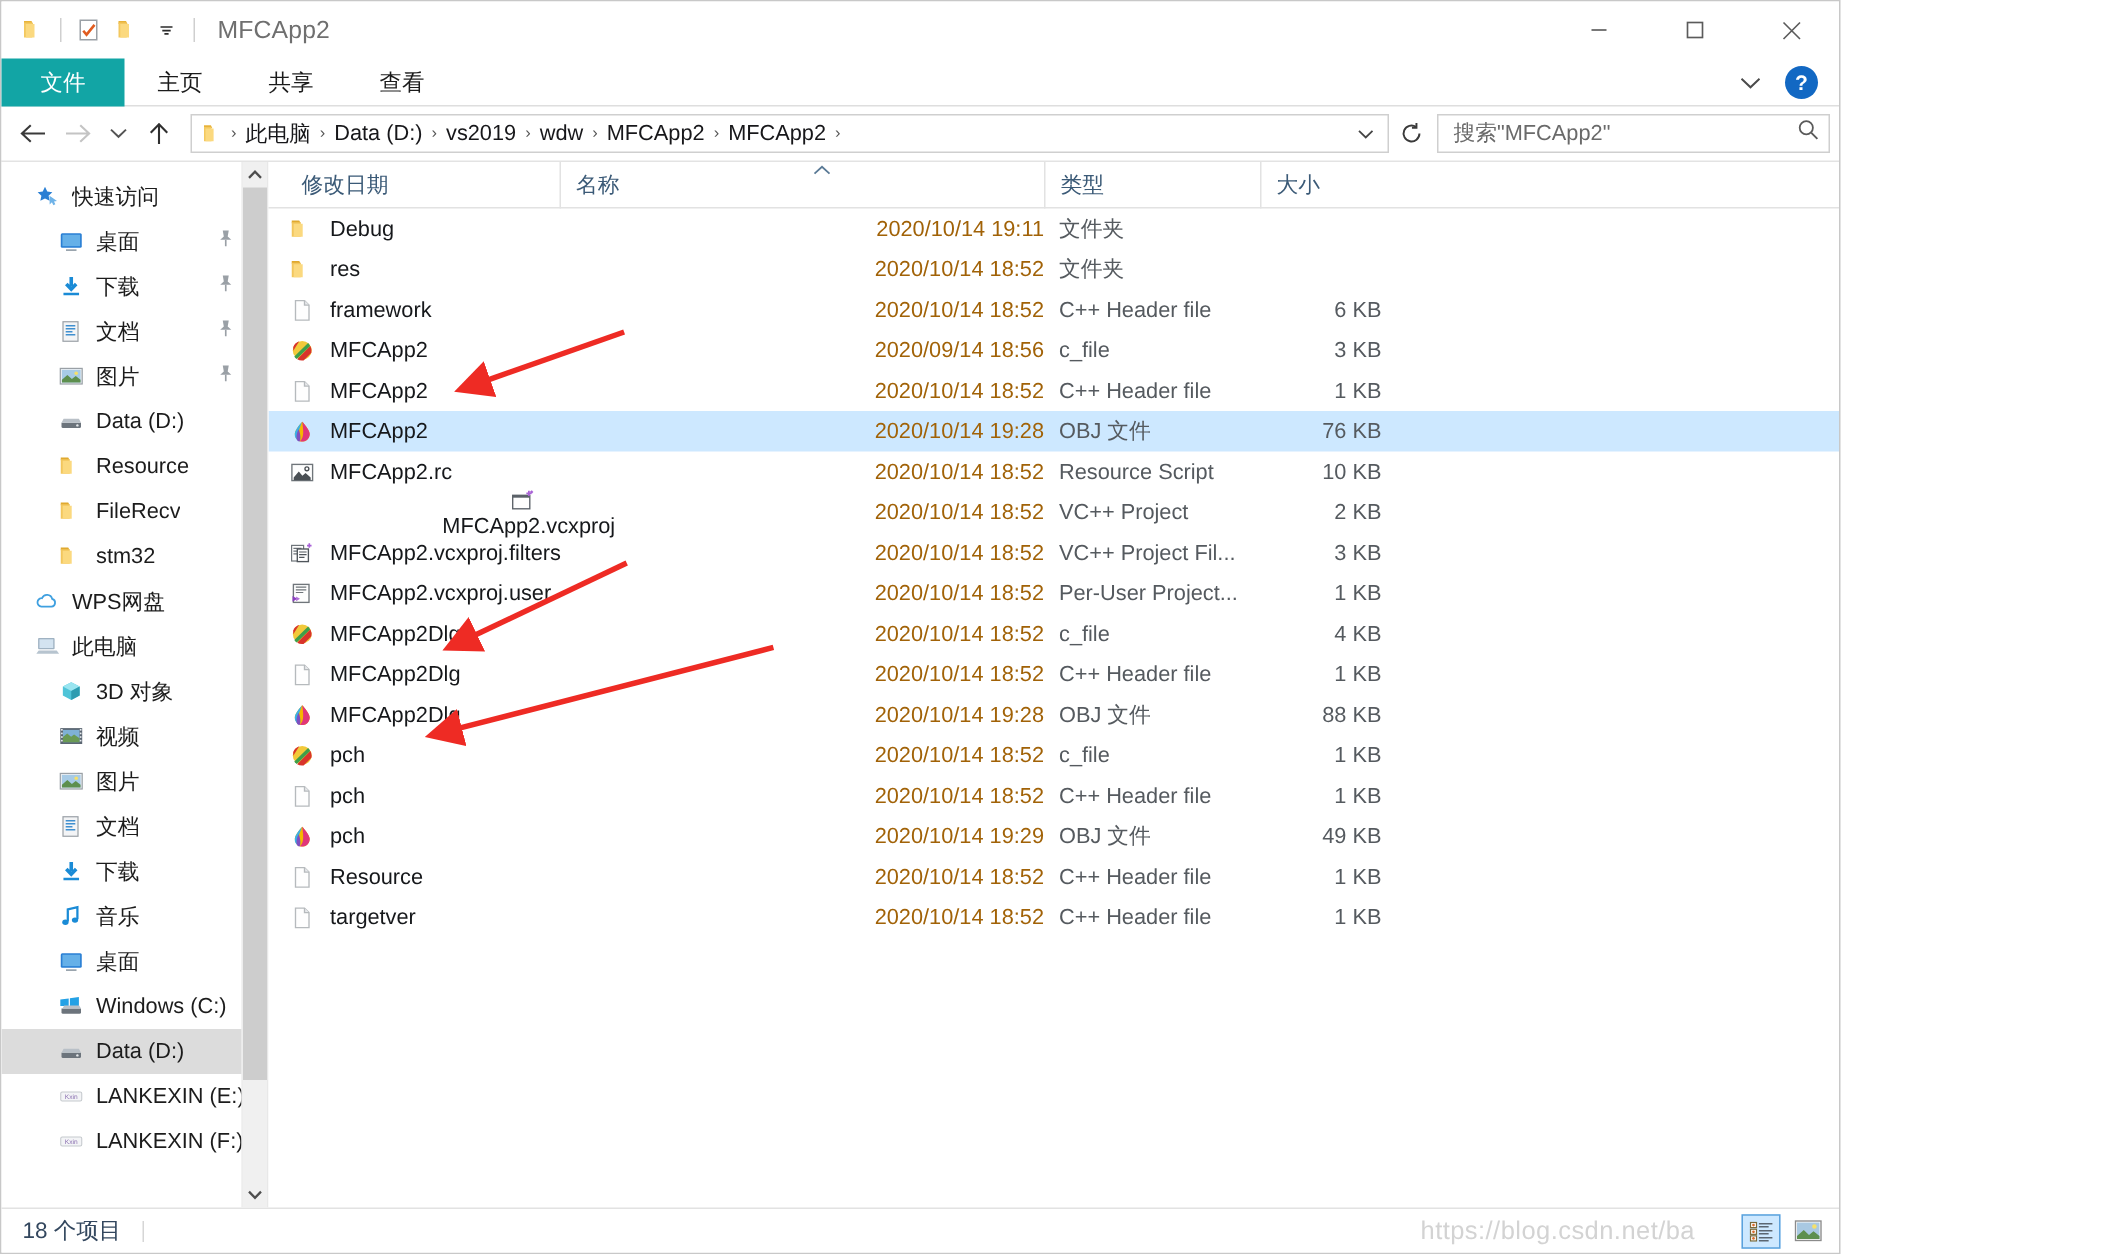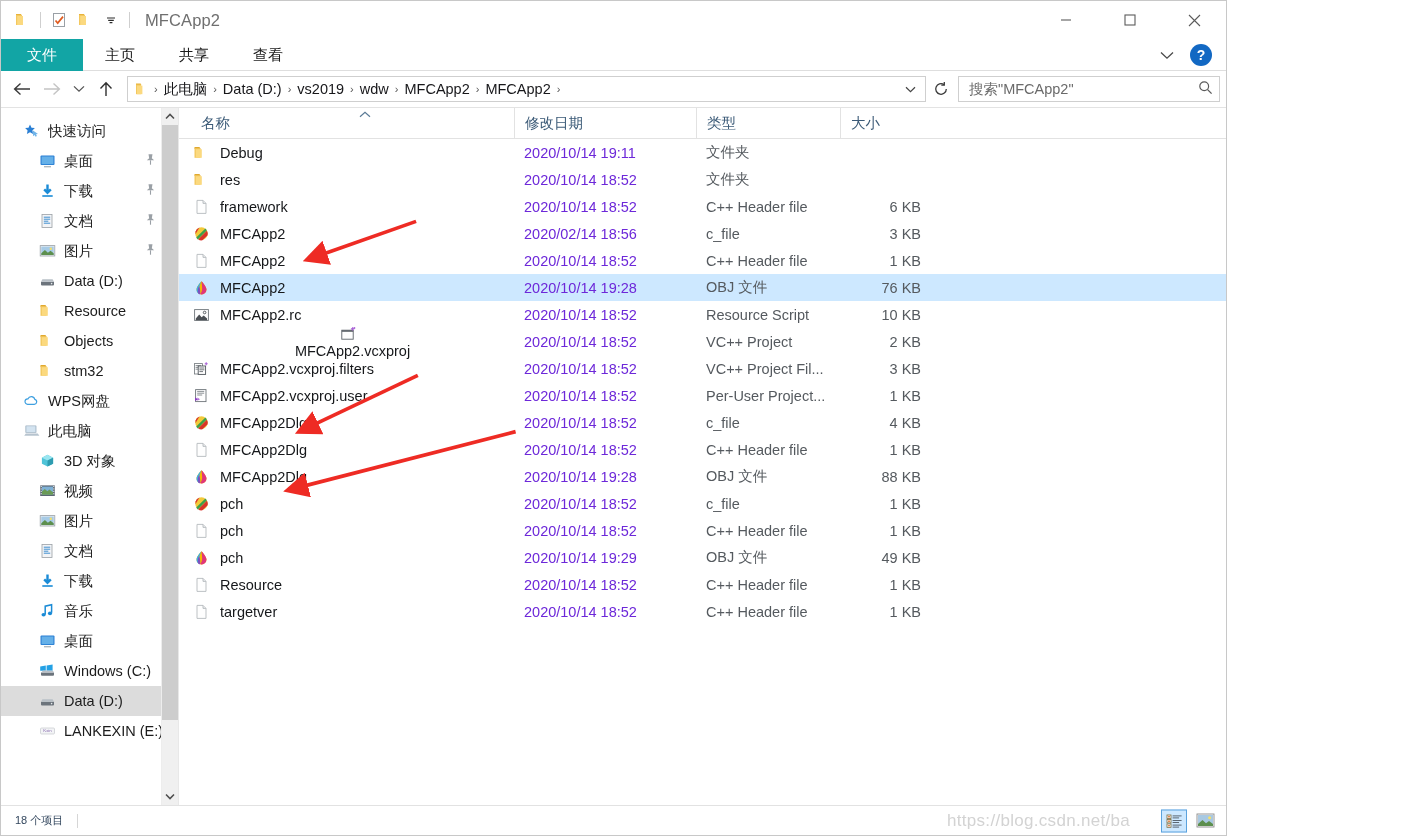--- a/index.html
+++ b/index.html
@@ -209,33 +209,33 @@
   }
   .row.selected { background: #cde8ff; }
   .cell-name {
     display: flex; align-items: center; min-width: 0;
   }
   .fic {
     width: 20px; height: 18px; margin-right: 9px;
     display: flex; align-items: center; justify-content: center;
     flex: 0 0 auto;
   }
-  .cell-date { color: #6d28d9; padding-left: 10px; }
+  .cell-date { color: #a16207; padding-left: 10px; text-align: right; }
   .cell-type { color: #555a5f; padding-left: 10px; }
   .cell-size { color: #555a5f; text-align: right; padding-right: 15px; }
 
   
   .statusbar {
     height: 30px; min-height: 30px;
     background: #ffffff;
     border-top: 1px solid #e2e2e2;
     display: flex; align-items: center;
     padding-left: 14px; position: relative;
   }
-  .status-text { font-size: 11px; color: #33475e; }
+  .status-text { font-size: 15px; color: #33475e; }
   .status-sep { width: 1px; height: 14px; background: #d6d6d6; margin-left: 14px; }
   .watermark {
     position: absolute; right: 96px; top: 50%;
     transform: translateY(-50%);
     font-size: 17px; color: #d3d3d3; letter-spacing: .3px;
     white-space: nowrap;
   }
   .viewbtns {
     position: absolute; right: 8px; top: 50%;
     transform: translateY(-50%);
@@ -481,21 +481,21 @@
             <span class="sb-label">Resource</span>
           </div>
           <div class="sb-item indent1">
             <span class="sb-ic">
               <svg width="17" height="16" viewBox="0 0 17 16">
                 <path d="M1.5 2h5l1 1.9h-6z" fill="#e0a92f"></path>
                 <path d="M1.5 3.2h6v9.6h-6z" fill="#f2c65d"></path>
                 <path d="M2.8 4.2h6v8.6h-6z" fill="#fbd97f"></path>
               </svg>
             </span>
-            <span class="sb-label">Objects</span>
+            <span class="sb-label">FileRecv</span>
           </div>
           <div class="sb-item indent1">
             <span class="sb-ic">
               <svg width="17" height="16" viewBox="0 0 17 16">
                 <path d="M1.5 2h5l1 1.9h-6z" fill="#e0a92f"></path>
                 <path d="M1.5 3.2h6v9.6h-6z" fill="#f2c65d"></path>
                 <path d="M2.8 4.2h6v8.6h-6z" fill="#fbd97f"></path>
               </svg>
             </span>
             <span class="sb-label">stm32</span>
@@ -620,47 +620,56 @@
           </div>
           <div class="sb-item indent1">
             <span class="sb-ic">
               <svg width="17" height="16" viewBox="0 0 17 16">
                 <rect x="1.5" y="5" width="14" height="6" rx="1" fill="#f3f4f6" stroke="#c5c9cd" stroke-width=".7"></rect>
                 <text x="8.5" y="9.4" font-size="4.4" fill="#8a6fb0" text-anchor="middle" font-family="sans-serif">Kxin</text>
               </svg>
             </span>
             <span class="sb-label">LANKEXIN (E:)</span>
           </div>
+          <div class="sb-item indent1">
+            <span class="sb-ic">
+              <svg width="17" height="16" viewBox="0 0 17 16">
+                <rect x="1.5" y="5" width="14" height="6" rx="1" fill="#f3f4f6" stroke="#c5c9cd" stroke-width=".7"></rect>
+                <text x="8.5" y="9.4" font-size="4.4" fill="#8a6fb0" text-anchor="middle" font-family="sans-serif">Kxin</text>
+              </svg>
+            </span>
+            <span class="sb-label">LANKEXIN (F:)</span>
+          </div>
         </div>
       <div class="sb-scrollbar">
         <div class="sb-arrow">
           <svg width="10" height="7" viewBox="0 0 10 7">
               <path d="M1 5.6L5 1.4l4 4.2" stroke="#4e4e4e" stroke-width="1.5" fill="none"></path>
             </svg>
         </div>
         <div class="sb-thumb"></div>
         <div class="sb-arrow" style="position:absolute;bottom:0;">
           <svg width="10" height="7" viewBox="0 0 10 7">
               <path d="M1 1.4L5 5.6 9 1.4" stroke="#4e4e4e" stroke-width="1.5" fill="none"></path>
             </svg>
         </div>
       </div>
     </div>
 
     <div class="filepane">
       <div class="colheaders">
+        <div class="colh" style="width:182px;">修改日期</div>
         <div class="colh" style="width:323px;">
           <span>名称</span>
           <span class="sortmark">
             <svg width="12" height="7" viewBox="0 0 12 7">
                 <path d="M1 5.8L6 1.2l5 4.6" stroke="#5a7a96" stroke-width="1.2" fill="none"></path>
               </svg>
           </span>
         </div>
-        <div class="colh" style="width:182px;">修改日期</div>
         <div class="colh" style="width:144px;">类型</div>
         <div class="colh" style="width:96px;">大小</div>
       </div>
 
       <div class="rows" id="file-rows">
           <div class="row">
             <span class="cell-name" style="width:323px;">
               <span class="fic">
                 <svg width="17" height="16" viewBox="0 0 17 16">
                   <path d="M1.5 2h5l1 1.9h-6z" fill="#e0a92f"></path>
@@ -708,21 +717,21 @@
               <span class="fic">
                 <svg width="17" height="16" viewBox="0 0 17 16">
                   <circle cx="8.5" cy="7.6" r="6.3" fill="#f2c93a"></circle>
                   <path d="M3.2 11.6L12.4 2.6a6.3 6.3 0 0 1 1.4 2L4.8 13.4a6.3 6.3 0 0 1-1.6-1.8z" fill="#3f9f4a"></path>
                   <path d="M5.1 13.5L13.9 4.7a6.3 6.3 0 0 1 .7 4.5l-5.2 5.1a6.3 6.3 0 0 1-4.3-.8z" fill="#d8342b"></path>
                   <path d="M2.5 5.4a6.3 6.3 0 0 1 4-3.9l-4 6.4z" fill="#d8342b"></path>
                 </svg>
               </span>
               <span>MFCApp2</span>
             </span>
-            <span class="cell-date" style="width:182px;">2020/02/14 18:56</span>
+            <span class="cell-date" style="width:182px;">2020/09/14 18:56</span>
             <span class="cell-type" style="width:144px;">c_file</span>
             <span class="cell-size" style="width:96px;">3 KB</span>
           </div>
           <div class="row">
             <span class="cell-name" style="width:323px;">
               <span class="fic">
                 <svg width="17" height="16" viewBox="0 0 17 16">
                   <path d="M4 1.4h6l3 3v10H4z" fill="#fefefe" stroke="#b6babd" stroke-width=".9"></path>
                   <path d="M10 1.4v3h3" fill="#e8eaec" stroke="#b6babd" stroke-width=".9"></path>
                 </svg>

